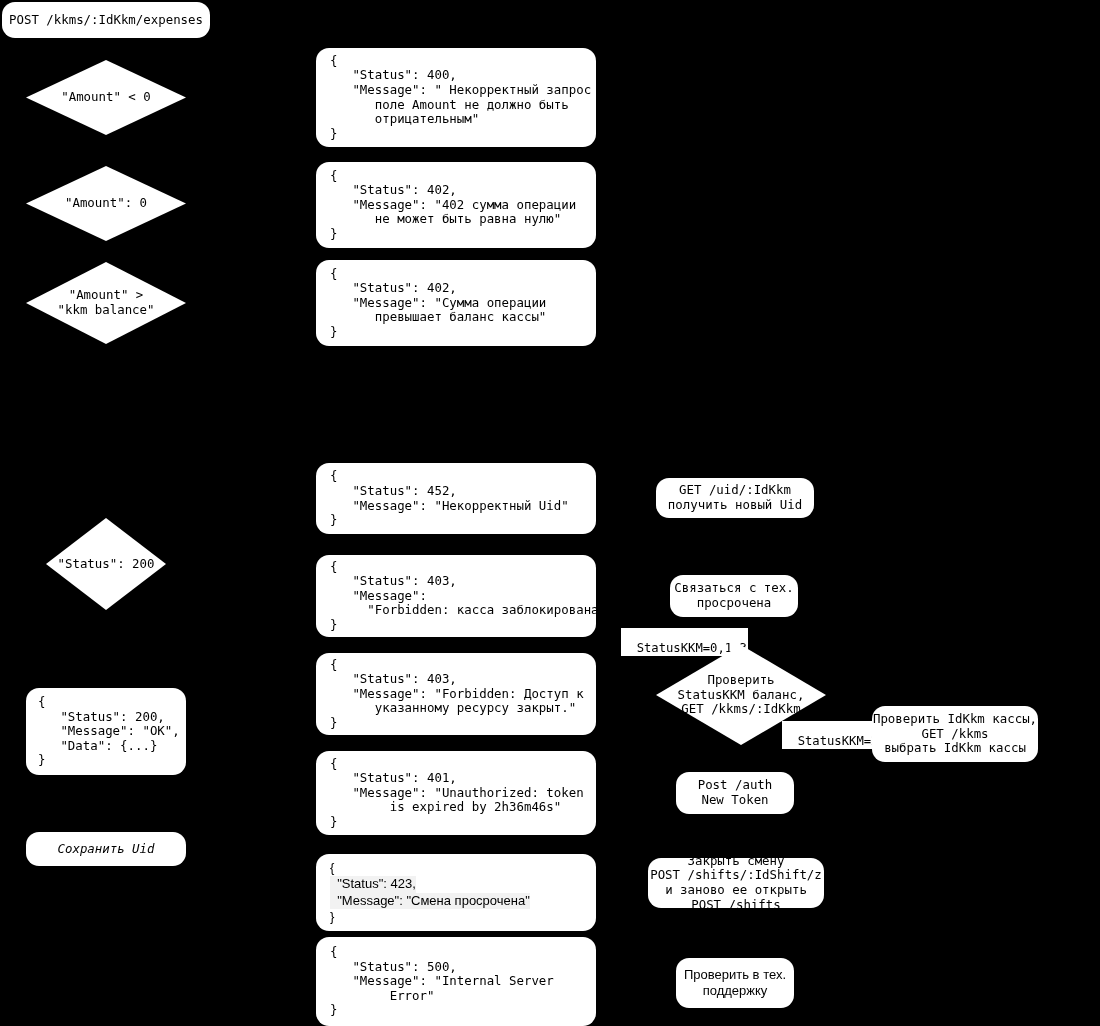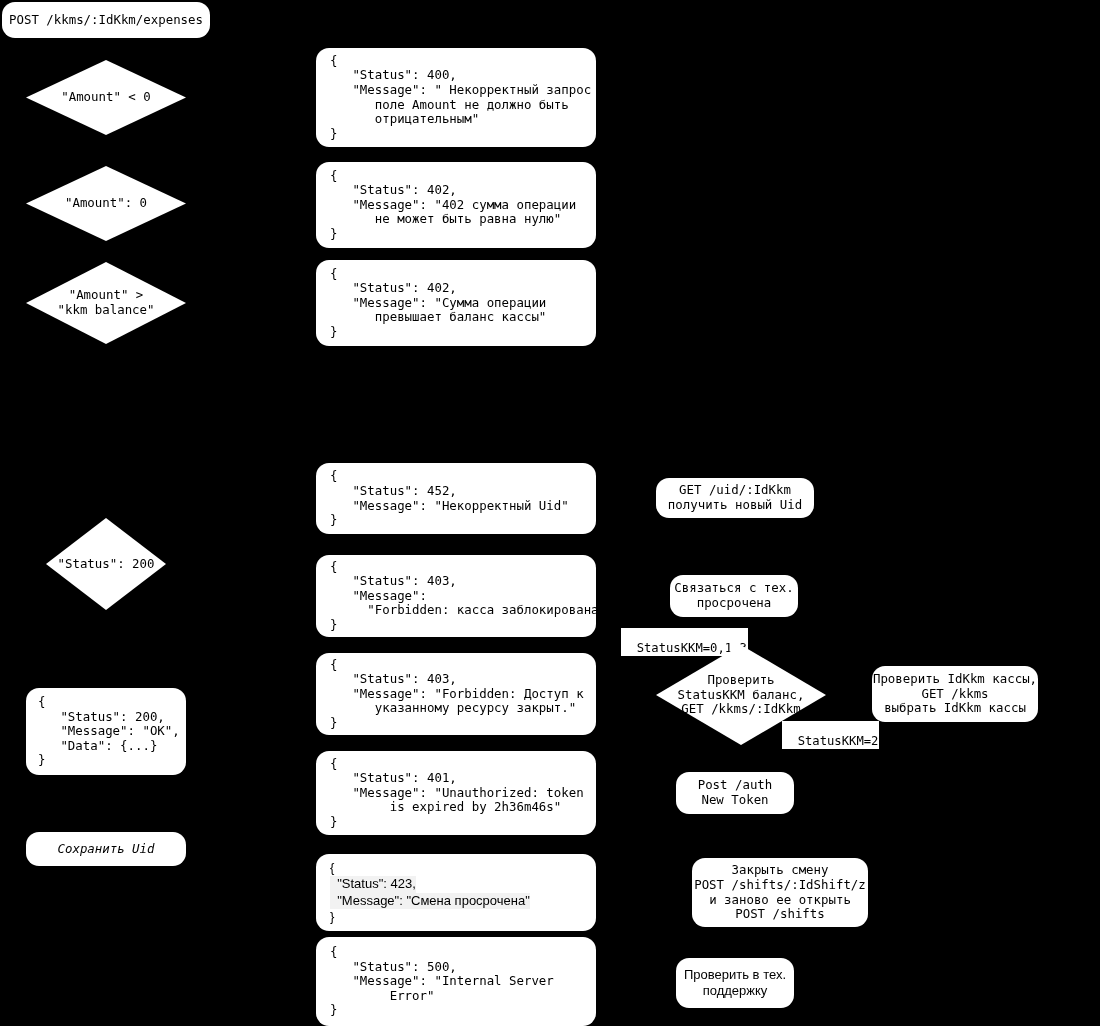--- a/index.html
+++ b/index.html
@@ -216,32 +216,32 @@
     <span class="ln">Проверить</span>
     <span class="ln">StatusKKM баланс,</span>
     <span class="ln">GET /kkms/:IdKkm</span>
   </div>
 </div>
 
 <div class="edge-label" style="left:782px; top:721px;">
   <span>StatusKKM=2</span>
 </div>
 
-<div class="node center" style="left:872px; top:666px; width:166px; height:56px;">
+<div class="node center" style="left:872px; top:706px; width:166px; height:56px;">
   <span class="ln">Проверить IdKkm кассы,</span>
   <span class="ln">GET /kkms</span>
   <span class="ln">выбрать IdKkm кассы</span>
 </div>
 
 <div class="node center" style="left:676px; top:772px; width:118px; height:42px;">
   <span class="ln">Post /auth</span>
   <span class="ln">New Token</span>
 </div>
 
-<div class="node center" style="left:648px; top:858px; width:176px; height:69px;margin-left:44px;">
+<div class="node center" style="left:648px; top:858px; width:176px; height:50px;">
   <span class="ln">Закрыть смену</span>
   <span class="ln">POST /shifts/:IdShift/z</span>
   <span class="ln">и заново ее открыть</span>
   <span class="ln">POST /shifts</span>
 </div>
 
 <div class="node center sans" style="left:676px; top:958px; width:118px; height:50px;">
   <span class="ln">Проверить в тех.</span>
   <span class="ln">поддержку</span>
 </div>

